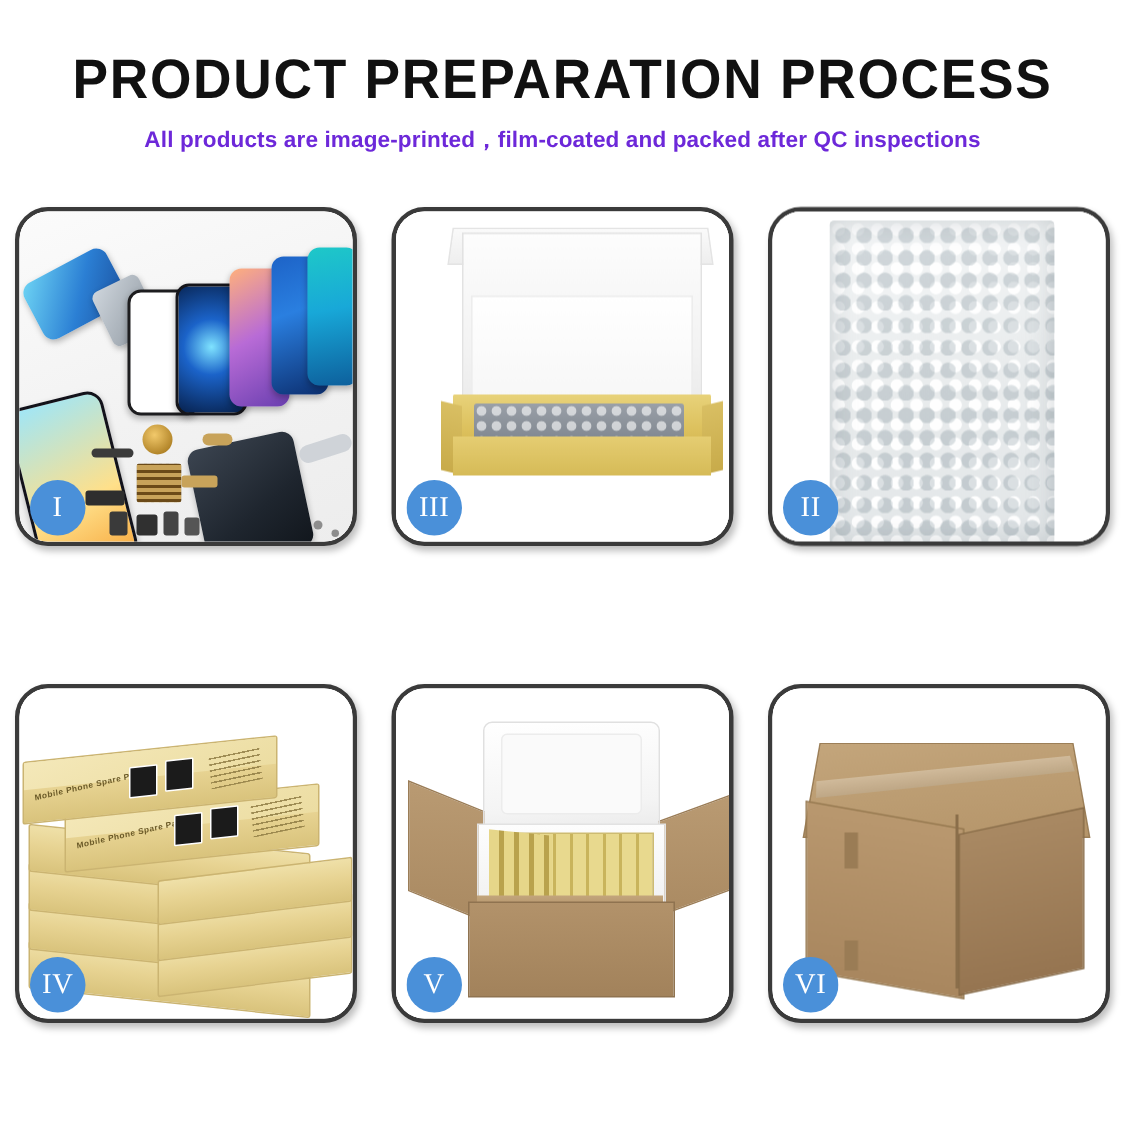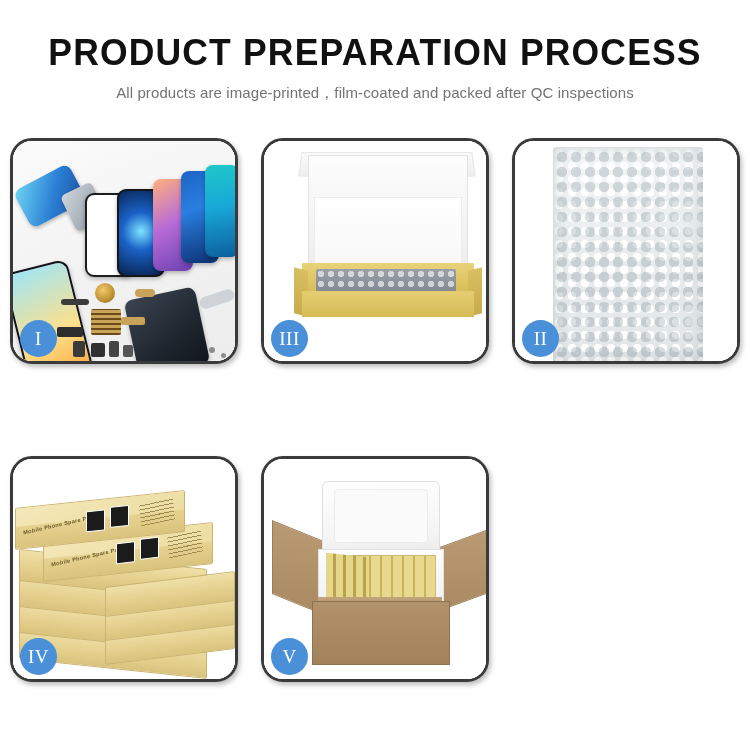--- a/index.html
+++ b/index.html
@@ -28,22 +28,22 @@
     letter-spacing: 1.2px;
     color: #111111;
     line-height: 1;
     transform: scaleX(0.96);
     white-space: nowrap;
   }
   .subtitle {
     margin-top: 13px;
     font-family: "Liberation Sans", sans-serif;
     font-size: 15px;
-    font-weight: 400;
-    color: #737373;
+    font-weight: 700;
+    color: #6d28d9;
     letter-spacing: 0.1px;
     white-space: nowrap;
   }
 
   
   .grid {
     position: absolute;
     left: 10px;
     top: 138px;
     width: 730px;
@@ -497,15 +497,30 @@
           <div class="v-cooler-body"></div>
           <div class="v-contents"></div>
           <div class="v-contents2"></div>
           <div class="v-front-in"></div>
           <div class="v-front"></div>
         </div>
       </div>
       <div class="badge">V</div>
     </div>
 
+    <div class="panel">
+      <div class="panel-inner">
+        <div class="scene sc-bg-white">
+          <div class="six-wrap"></div>
+          <div class="six-top"></div>
+          <div class="six-tape"></div>
+          <div class="six-left"></div>
+          <div class="six-right"></div>
+          <div class="six-edge"></div>
+          <div class="six-seam"></div>
+          <div class="six-seam2"></div>
+        </div>
+      </div>
+      <div class="badge">VI</div>
+    </div>
 
   </div>
 </div>
 
 </body></html>

